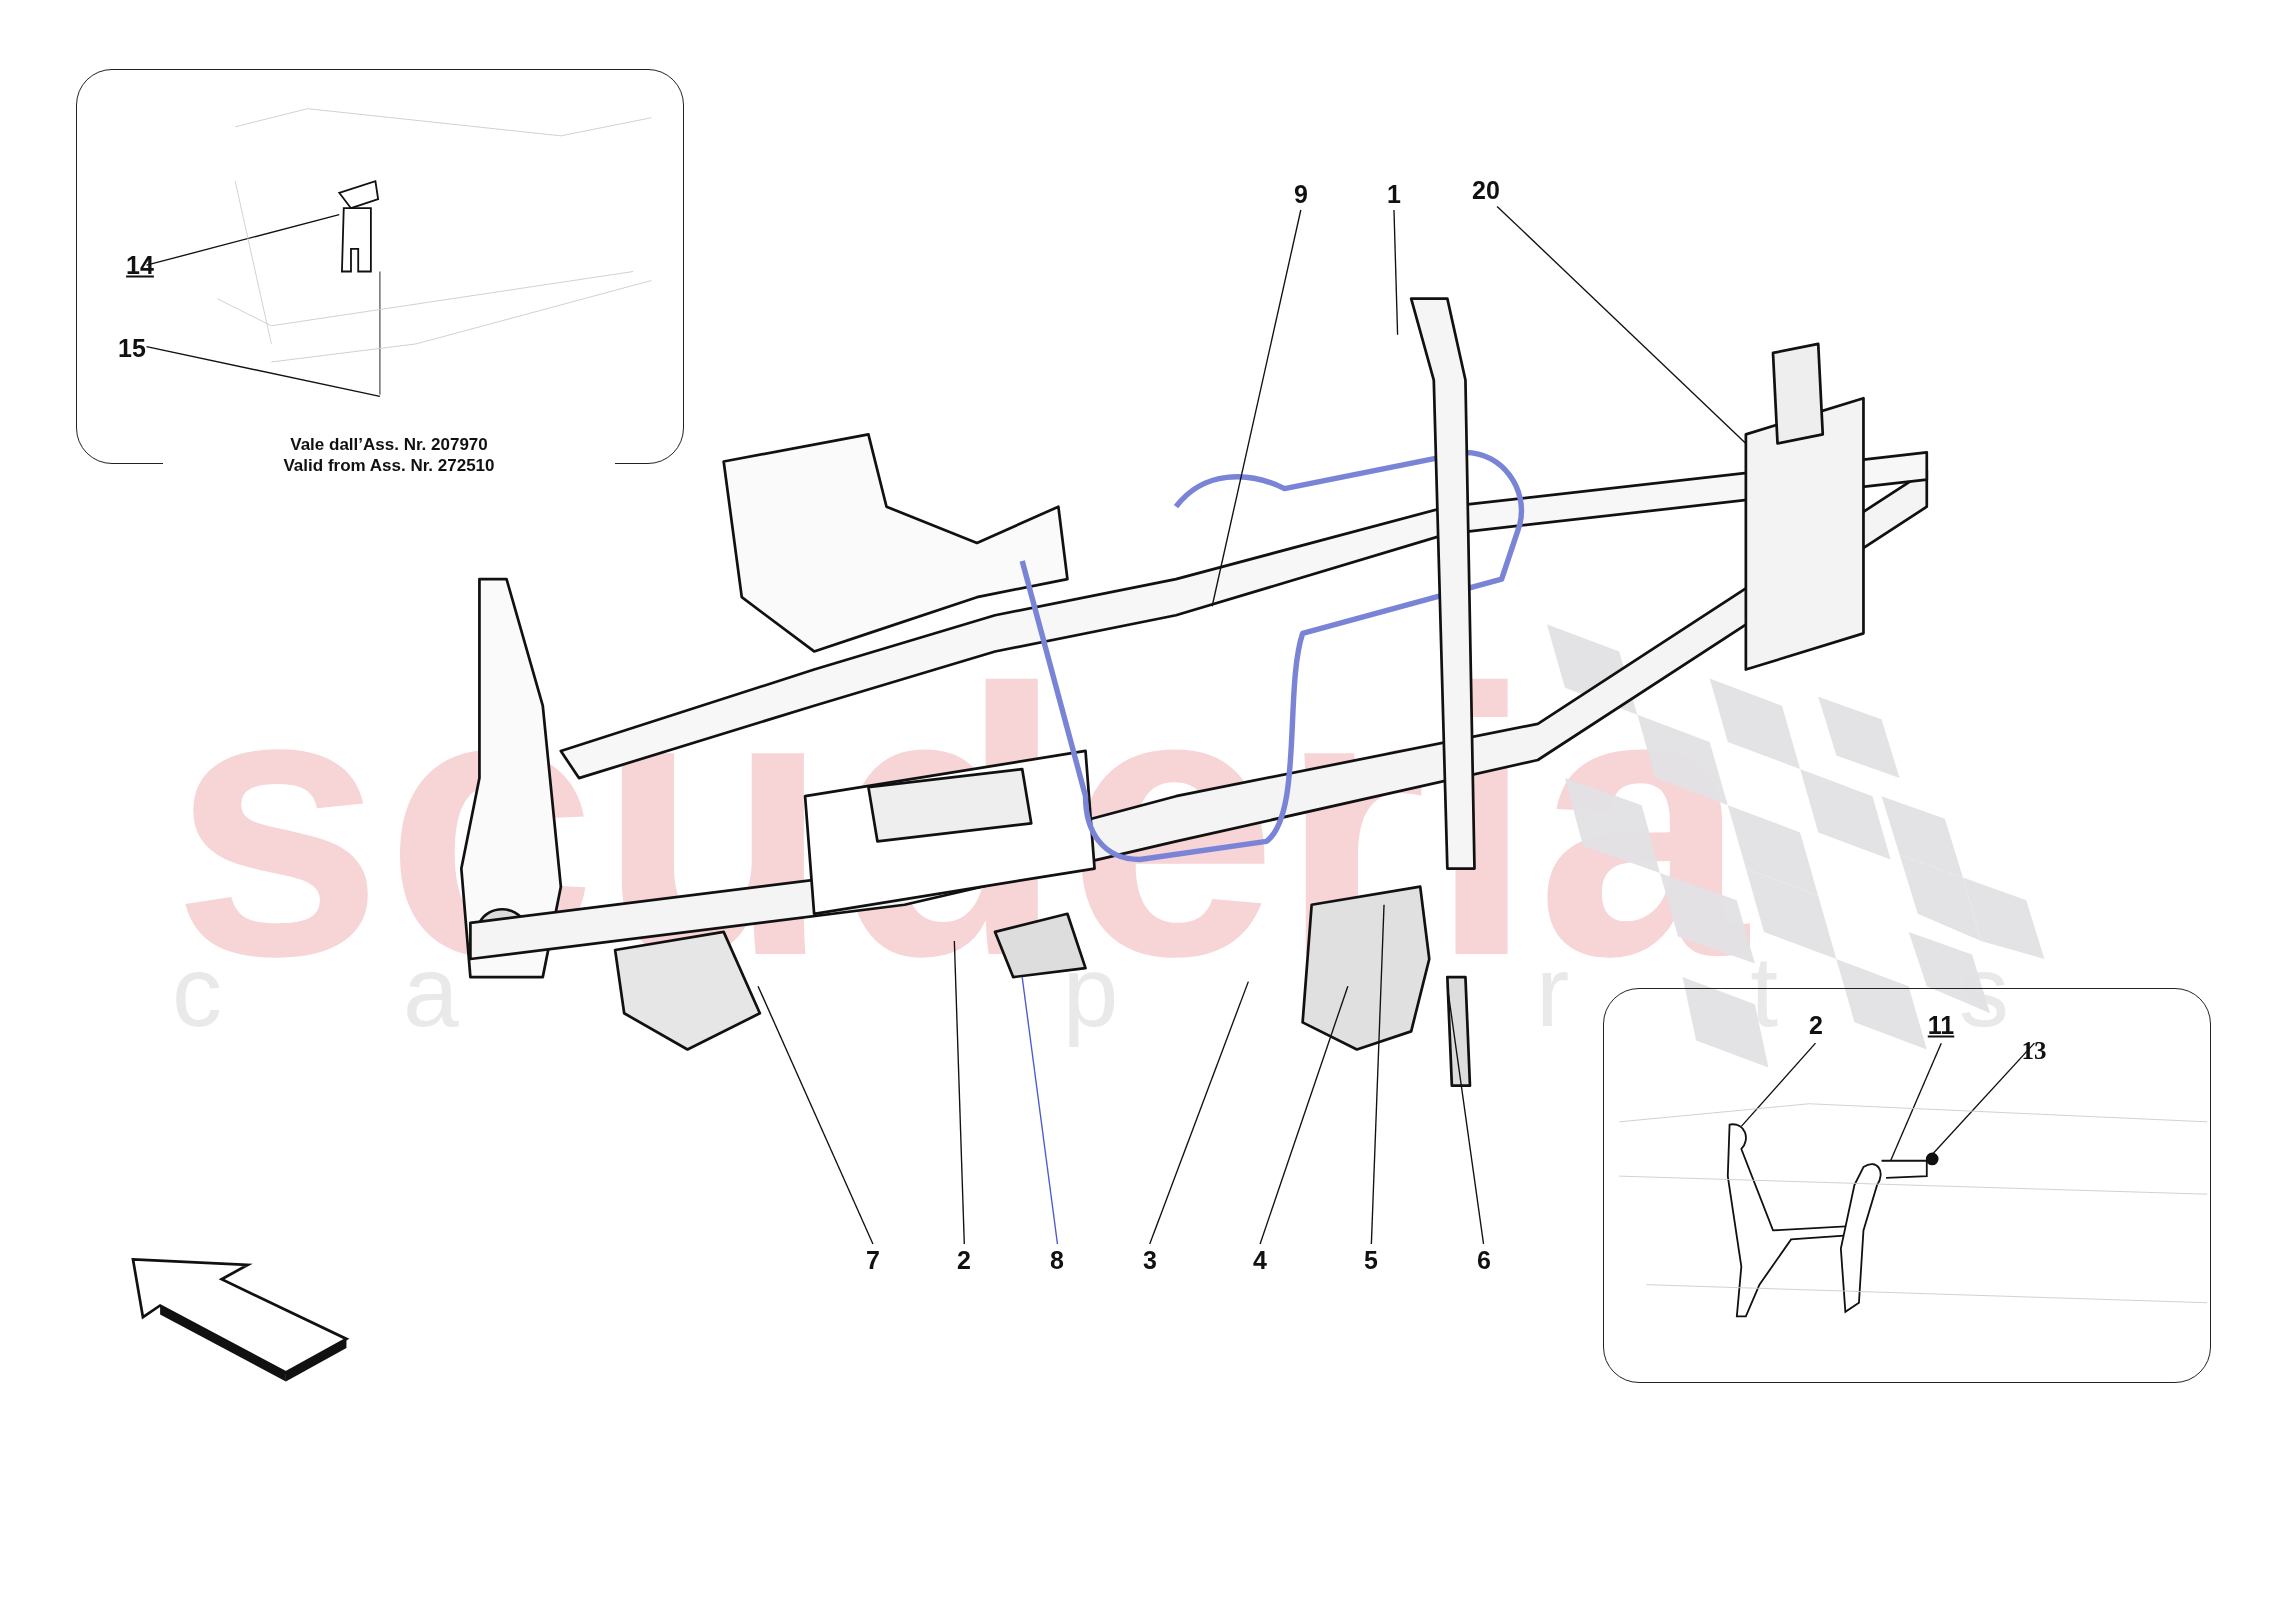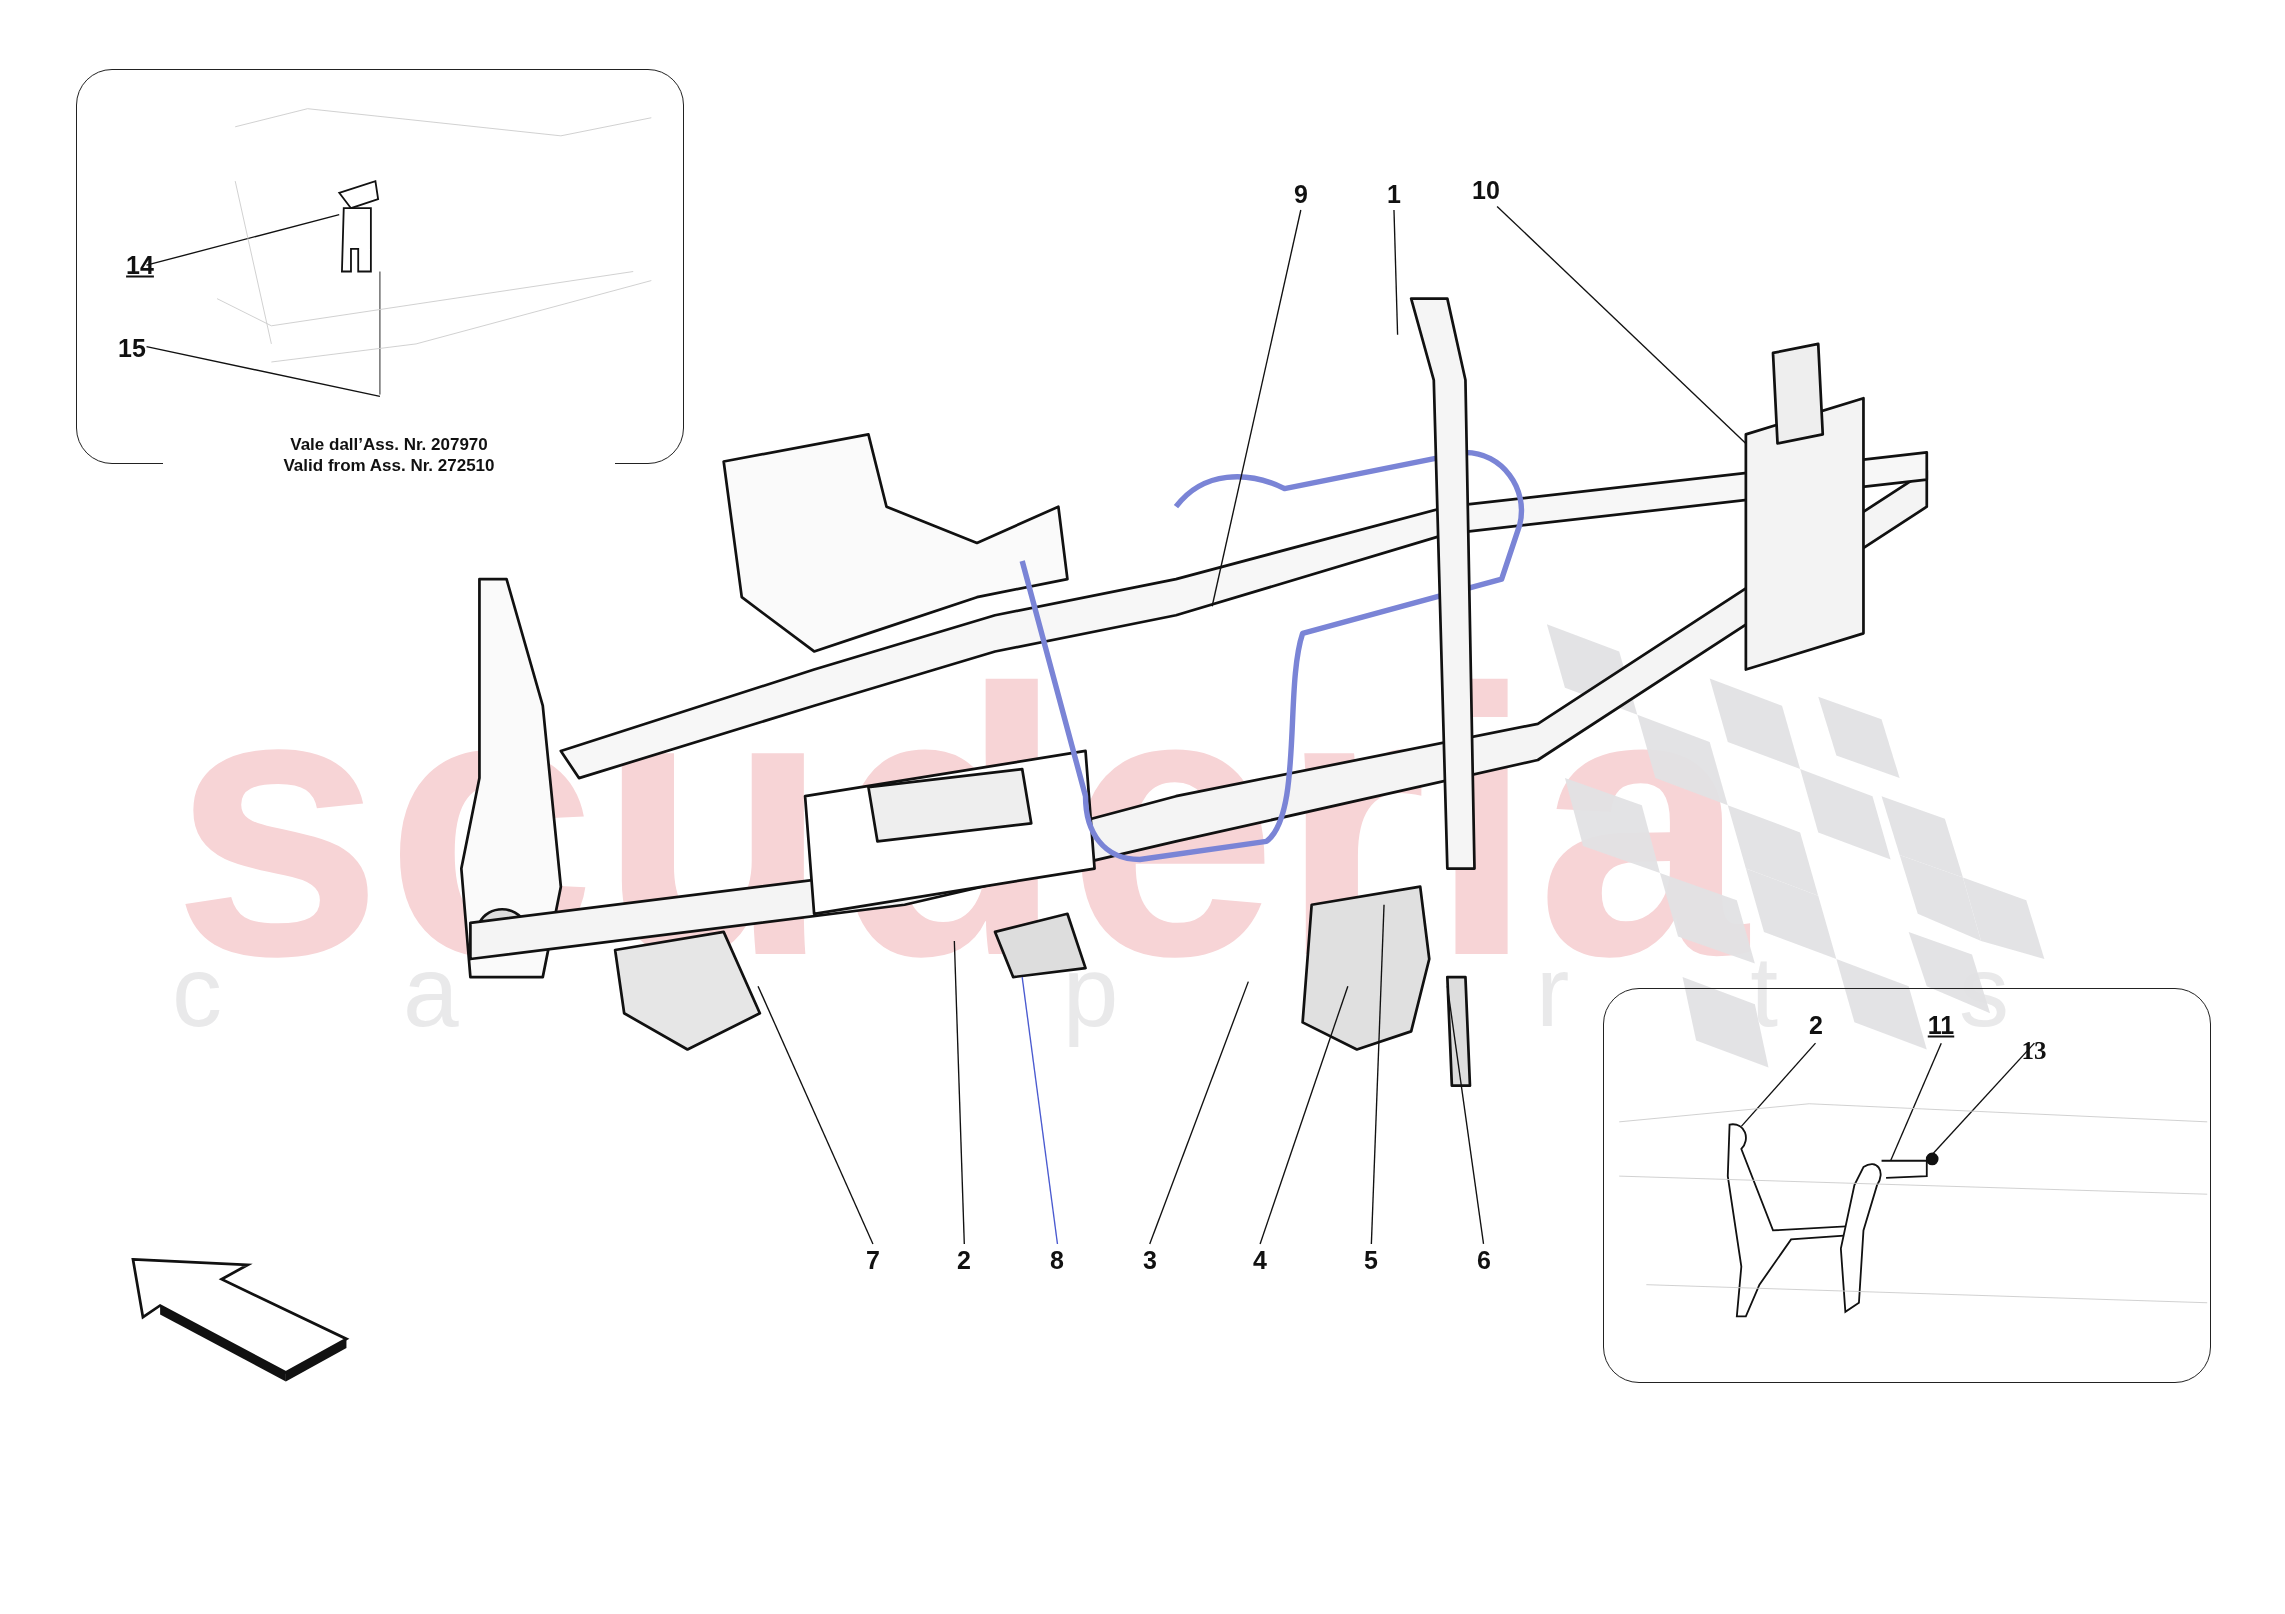--- a/index.html
+++ b/index.html
@@ -131,20 +131,20 @@
 
   <div class="callout" style="left:1394px; top:194px;">1</div>
   <div class="callout" style="left:964px; top:1260px;">2</div>
   <div class="callout" style="left:1150px; top:1260px;">3</div>
   <div class="callout" style="left:1260px; top:1260px;">4</div>
   <div class="callout" style="left:1371px; top:1260px;">5</div>
   <div class="callout" style="left:1484px; top:1260px;">6</div>
   <div class="callout" style="left:873px; top:1260px;">7</div>
   <div class="callout" style="left:1057px; top:1260px;">8</div>
   <div class="callout" style="left:1301px; top:194px;">9</div>
-  <div class="callout" style="left:1486px; top:190px;">10</div>
+  <div class="callout" style="left:1486px; top:190px;">20</div>
   <div class="callout" style="left:1941px; top:1025px;text-decoration:underline;">11</div>
   <div class="callout" style="left:1816px; top:1025px;">2</div>
   <div class="callout" style="left:2034px; top:1051px;font-family:Liberation Serif, serif;">13</div>
   <div class="callout" style="left:140px; top:265px;text-decoration:underline;">14</div>
   <div class="callout" style="left:132px; top:348px;text-align:center;">15</div>
 </div>
 
 
 </body></html>

